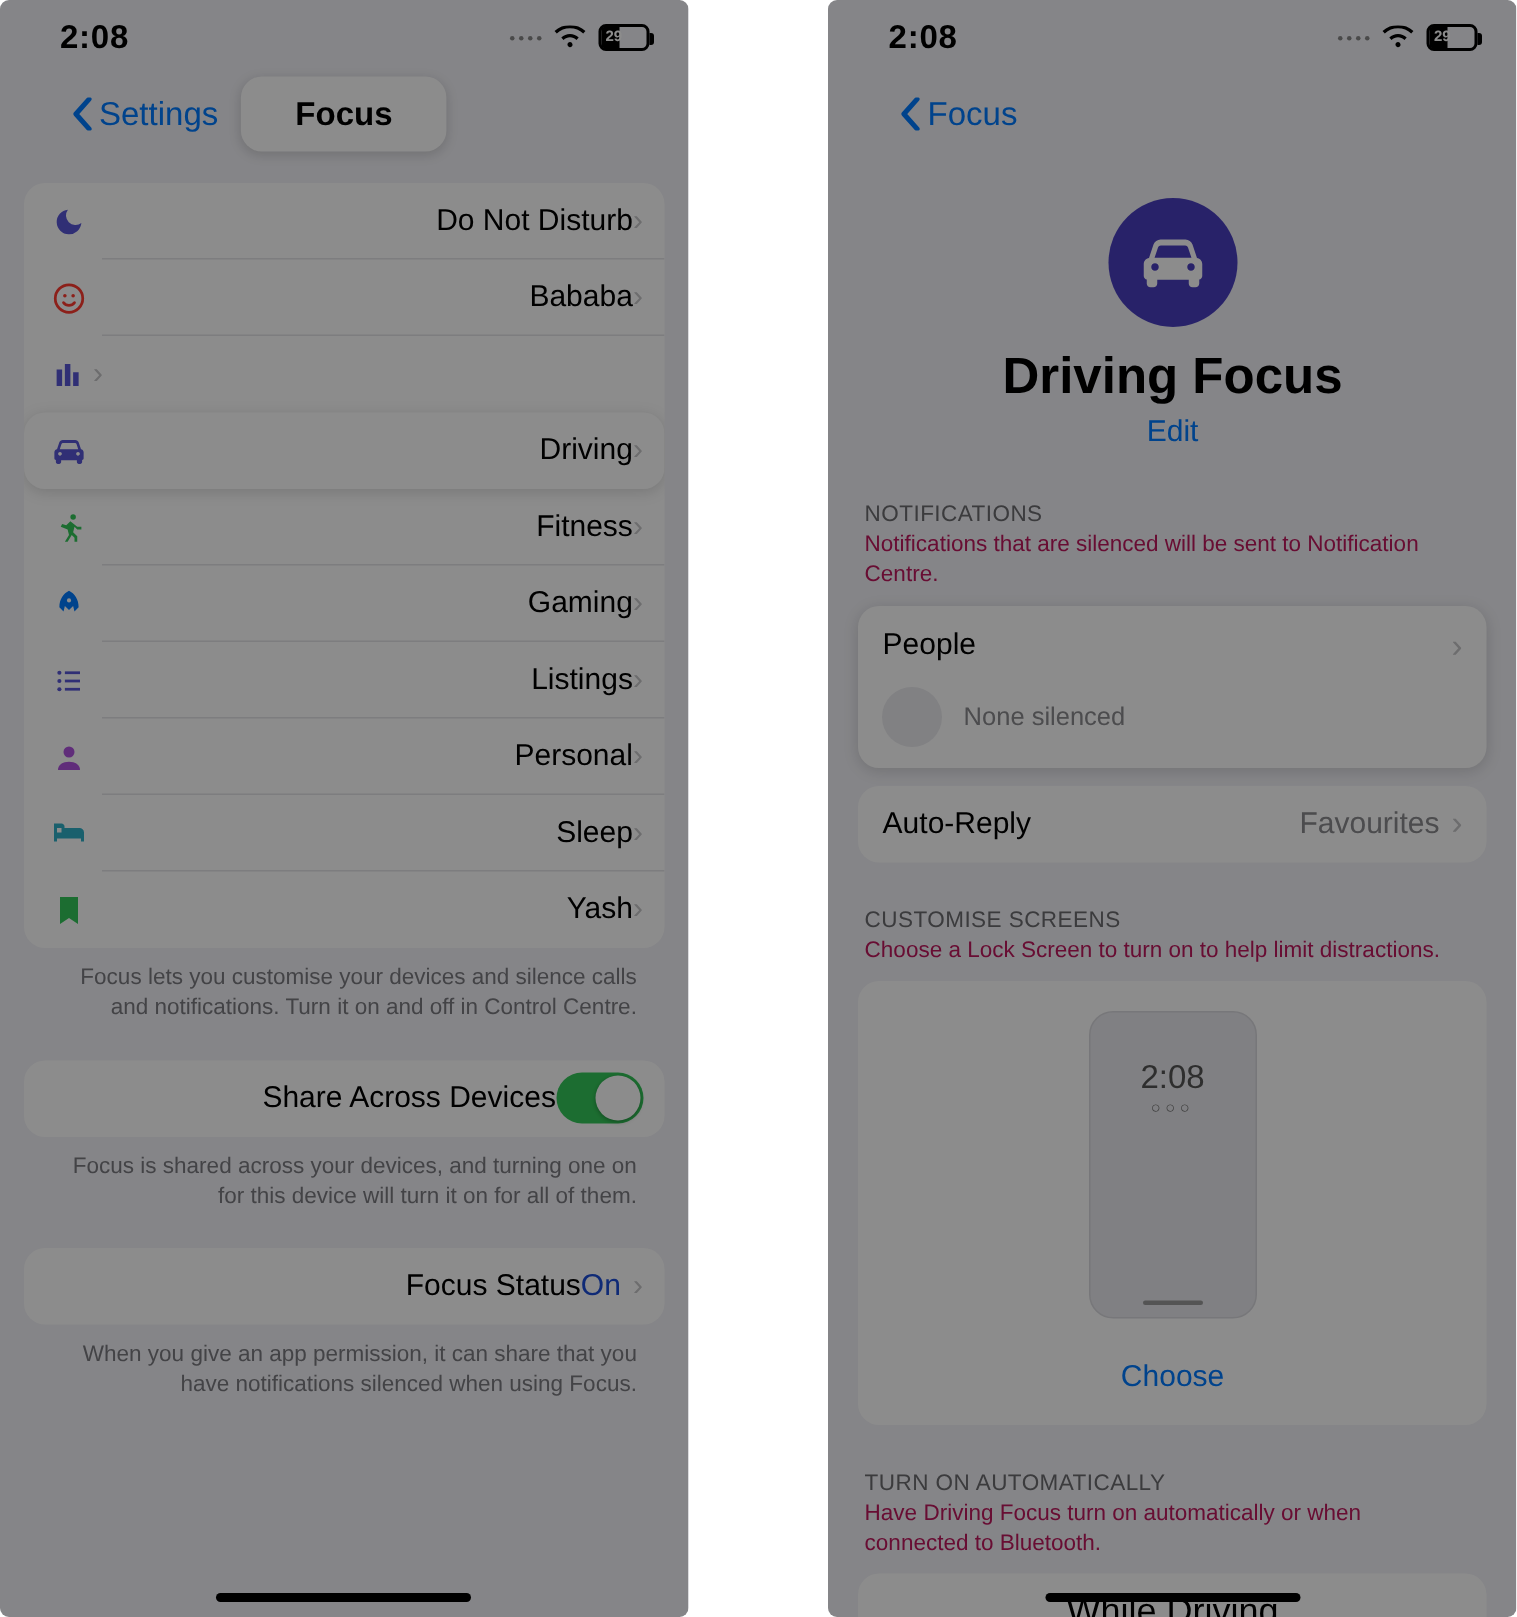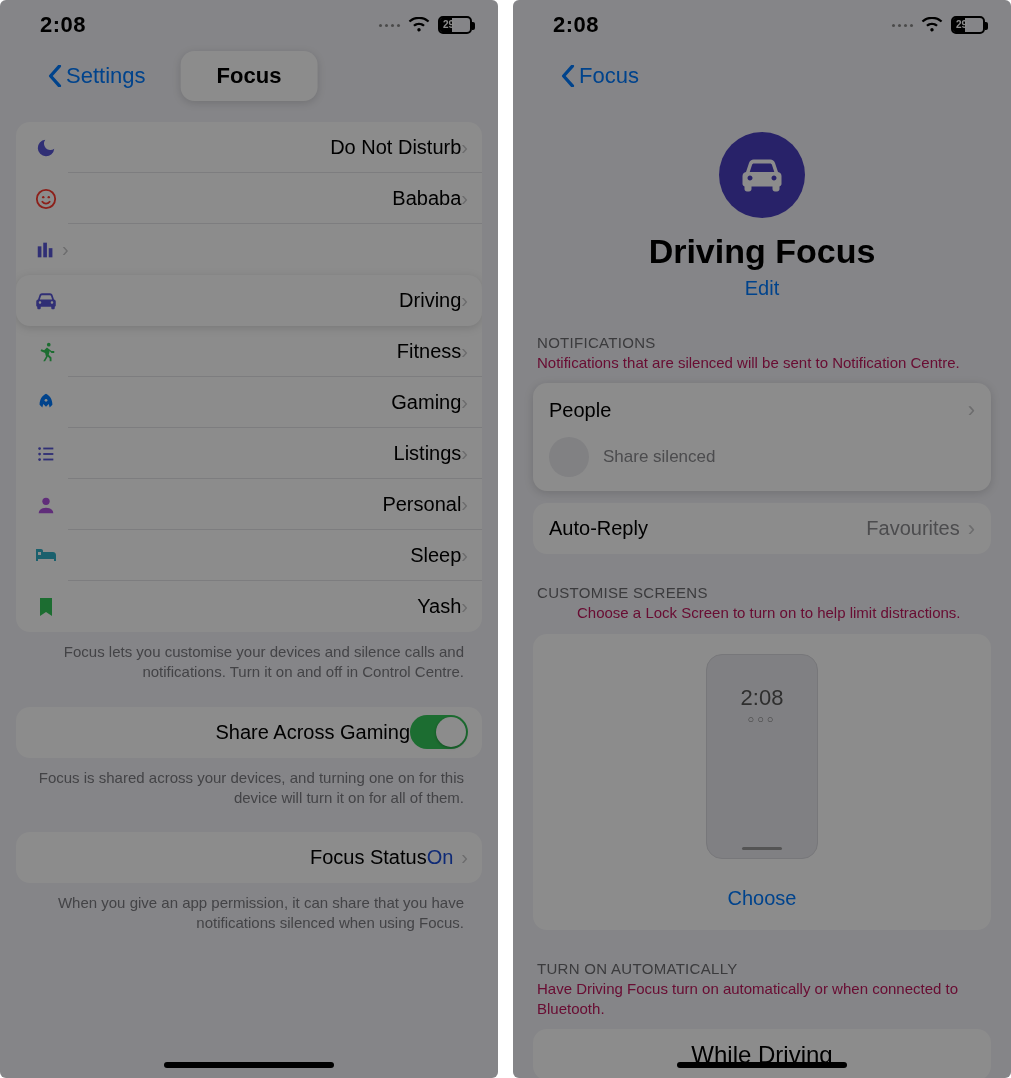--- a/index.html
+++ b/index.html
@@ -1,17 +1,17 @@
 <!DOCTYPE html>
 <html><head>
 <meta charset="utf-8">
 <style>
   * { box-sizing: border-box; margin: 0; padding: 0; }
   html, body { width: 1011px; height: 1078px; font-family: -apple-system, "Helvetica Neue", Arial, sans-serif; background:#fff; }
-  .wrap { display:flex; width:1011px; height:1078px; }
+  .wrap { display:flex; width:1011px; height:1078px;gap:40px; }
   .phone { width:498px; height:1078px; background:#f2f2f7; position:relative; overflow:hidden; border-radius:6px; }
   .gap { width:15px; height:1078px; background:#fff; }
   .phone .dim { position:absolute; inset:0; background:rgba(0,0,0,0.45); z-index:50; pointer-events:none; }
 
   
   .status { height:50px; display:flex; align-items:center; justify-content:space-between; padding:0 26px 0 40px; position:relative; z-index:20; }
   .status .time { font-size:22px; font-weight:700; letter-spacing:0.5px; }
   .status .right { display:flex; align-items:center; gap:8px; }
   .dots { display:flex; gap:3px; }
   .dots span{ width:3px; height:3px; border-radius:50%; background:#888;}
@@ -213,21 +213,21 @@
               </svg>
             </span>
             <span class="label">Yash</span>
             <span class="chev">›</span>
           </div>
         </div>
     <div class="footnote">Focus lets you customise your devices and silence calls and notifications. Turn it on and off in Control Centre.</div>
 
     <div class="groupcard" style="margin-top:24px;">
       <div class="row">
-        <span class="label" style="margin-left:0">Share Across Gaming</span>
+        <span class="label" style="margin-left:0">Share Across Devices</span>
         <div class="toggle">
               <div class="knob"></div>
             </div>
       </div>
     </div>
     <div class="footnote">Focus is shared across your devices, and turning one on for this device will turn it on for all of them.</div>
 
     <div class="groupcard" style="margin-top:24px;">
       <div class="row">
         <span class="label" style="margin-left:0">Focus Status</span>
@@ -288,32 +288,32 @@
     <div class="section-hdr" style="padding-left:4px; padding-top:34px;">NOTIFICATIONS</div>
     <div class="section-sub" style="padding-left:4px;">Notifications that are silenced will be sent to Notification Centre.</div>
 
     <div class="peoplecard">
       <div class="head">
         <span class="t">People</span>
         <span class="chev" style="color:#c6c6c8;font-size:22px;">›</span>
       </div>
       <div class="body">
         <div class="circ"></div>
-        <span class="subt">Share silenced</span>
+        <span class="subt">None silenced</span>
       </div>
     </div>
 
     <div class="row2" style="margin-top:12px;">
       <span class="label" style="flex:1;font-size:20px;">Auto-Reply</span>
       <span class="val" style="color:#8a8a8e;font-size:20px;margin-right:8px;">Favourites</span>
       <span class="chev" style="color:#c6c6c8;font-size:22px;">›</span>
     </div>
 
     <div class="section-hdr" style="padding-left:4px;padding-top:30px;">CUSTOMISE SCREENS</div>
-    <div class="section-sub" style="padding-left:4px;margin-left:40px;">Choose a Lock Screen to turn on to help limit distractions.</div>
+    <div class="section-sub" style="padding-left:4px;">Choose a Lock Screen to turn on to help limit distractions.</div>
 
     <div class="lockprev">
       <div class="lockdev">
         <div class="lt">2:08</div>
         <div class="ld">○○○</div>
         <div class="bar"></div>
       </div>
       <div class="choose">Choose</div>
     </div>
 

